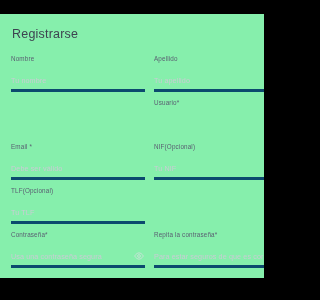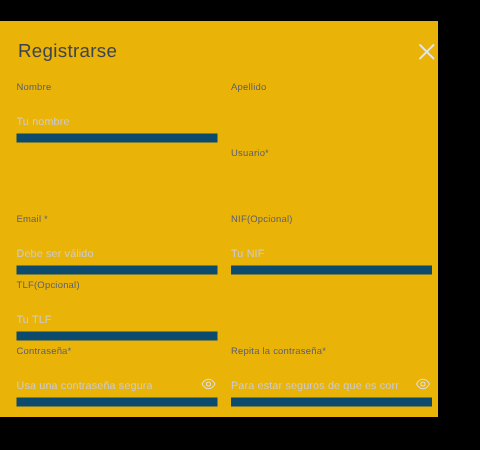--- a/index.html
+++ b/index.html
@@ -19,23 +19,23 @@
     width: 300px;
     height: 300px;
     background: #000000;
   }
 
   
   .modal-card {
     position: absolute;
     left: 0;
     top: 14px;
-    width: 292px;
+    width: 264px;
     height: 264px;
-    background: #eab308;
+    background: #86efac;
     overflow: hidden;
   }
 
   .modal-header {
     position: absolute;
     left: 0;
     top: 0;
     width: 300px;
     height: 40px;
   }
@@ -90,21 +90,21 @@
     color: #5a6072;
     letter-spacing: 0.15px;
     line-height: 9px;
     white-space: nowrap;
     margin: 0 0 9px 0;
   }
 
   .field-input-wrap {
     position: relative;
     height: 17px;
-    border-bottom: 6px solid #0c4a6e;
+    border-bottom: 3px solid #0c4a6e;
   }
 
   .field-input {
     position: absolute;
     left: 0;
     top: 0;
     width: 100%;
     height: 16px;
     border: 0;
     outline: none;
@@ -156,20 +156,23 @@
 
       <div class="form-row">
         <div class="field left">
           <div class="field-label">Nombre</div>
           <div class="field-input-wrap">
             <input class="field-input" type="text" placeholder="Tu nombre" style="">
           </div>
         </div>
         <div class="field right">
           <div class="field-label">Apellido</div>
+          <div class="field-input-wrap">
+            <input class="field-input" type="text" placeholder="Tu apellido" style="">
+          </div>
         </div>
       </div>
 
       <div class="form-row">
         <div class="field right">
           <div class="field-label">Usuario*</div>
         </div>
       </div>
 
       <div class="form-row">

